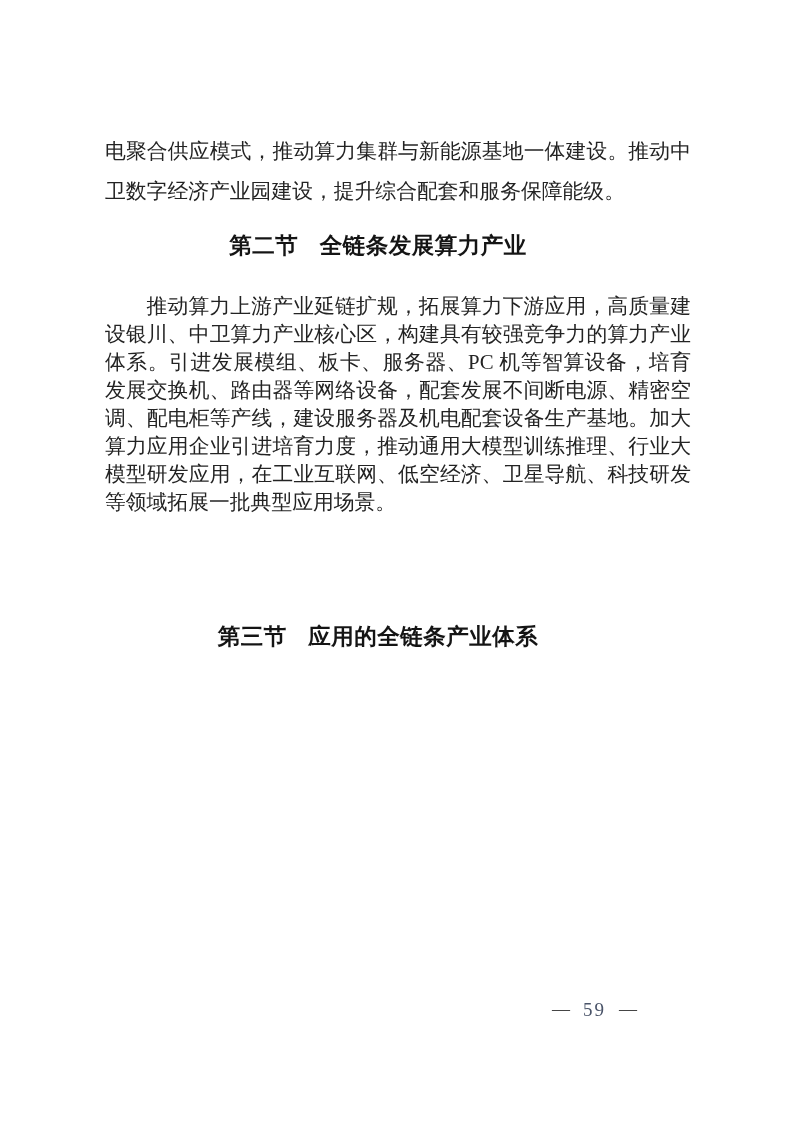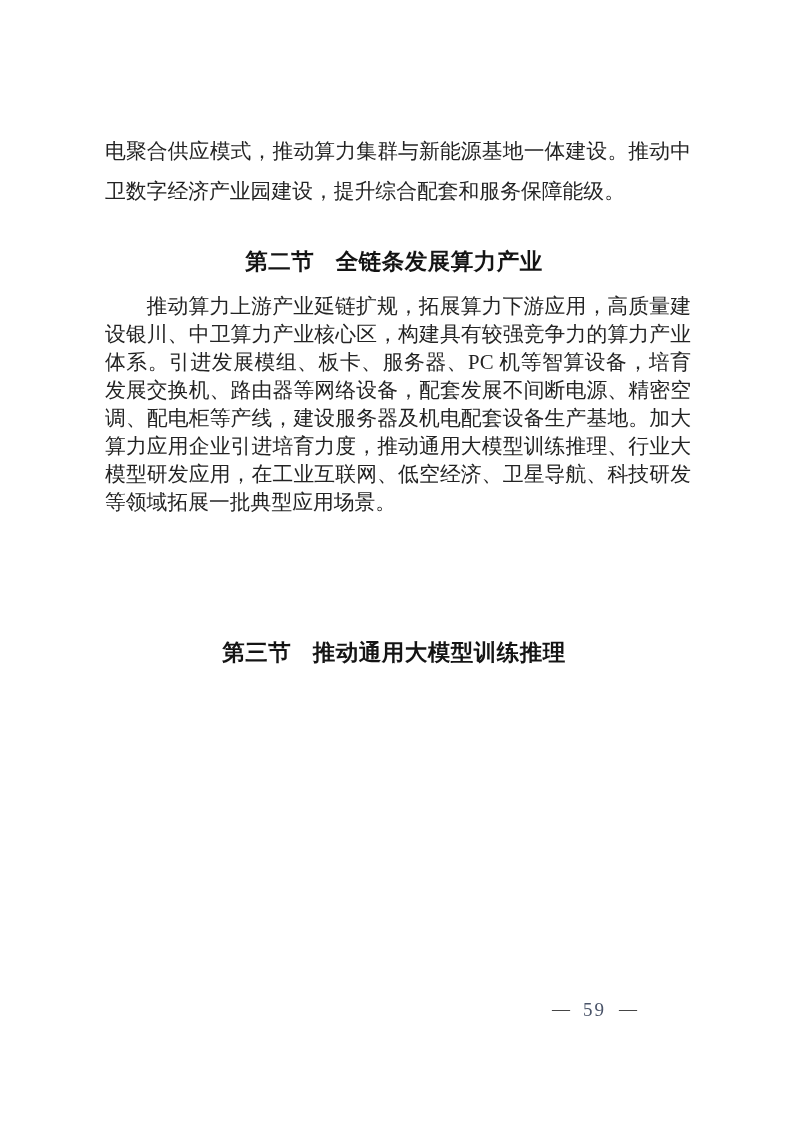--- a/index.html
+++ b/index.html
@@ -32,21 +32,21 @@
   .p-intro {
     top: 131px;
     line-height: 40px;
   }
   .p-s2 { top: 292px; }
   .p-s3 { top: 681px; }
   .heading {
     position: absolute;
     left: 0;
     width: 100%;
-    margin: 16px;
+    margin: 0;
     text-align: center;
     font-family: "Liberation Sans", "DejaVu Sans", sans-serif;
     font-weight: 700;
     font-size: 22.5px;
     line-height: 40px;
     color: #141414;
     letter-spacing: 0.5px;
   }
   .h-2 { top: 226px; }
   .h-3 { top: 617px; }
@@ -81,21 +81,21 @@
 
   <p class="para p-intro">电聚合供应模式，推动算力集群与新能源基地一体建设。推动中卫数字经济产业园建设，提升综合配套和服务保障能级。</p>
 
   <h2 class="heading h-2">
     <span class="sec-label">第二节</span><span>全链条发展算力产业</span>
   </h2>
 
   <p class="para indent p-s2">推动算力上游产业延链扩规，拓展算力下游应用，高质量建设银川、中卫算力产业核心区，构建具有较强竞争力的算力产业体系。引进发展模组、板卡、服务器、PC 机等智算设备，培育发展交换机、路由器等网络设备，配套发展不间断电源、精密空调、配电柜等产线，建设服务器及机电配套设备生产基地。加大算力应用企业引进培育力度，推动通用大模型训练推理、行业大模型研发应用，在工业互联网、低空经济、卫星导航、科技研发等领域拓展一批典型应用场景。</p>
 
   <h2 class="heading h-3">
-    <span class="sec-label">第三节</span><span>推动通用大模型训练推理</span>
+    <span class="sec-label">第三节</span><span>应用的全链条产业体系</span>
   </h2>
 
 
   <div class="footer">
     <span class="dash">—</span>
     <span class="page-num">59</span>
     <span class="dash">—</span>
   </div>
 
 </div>

